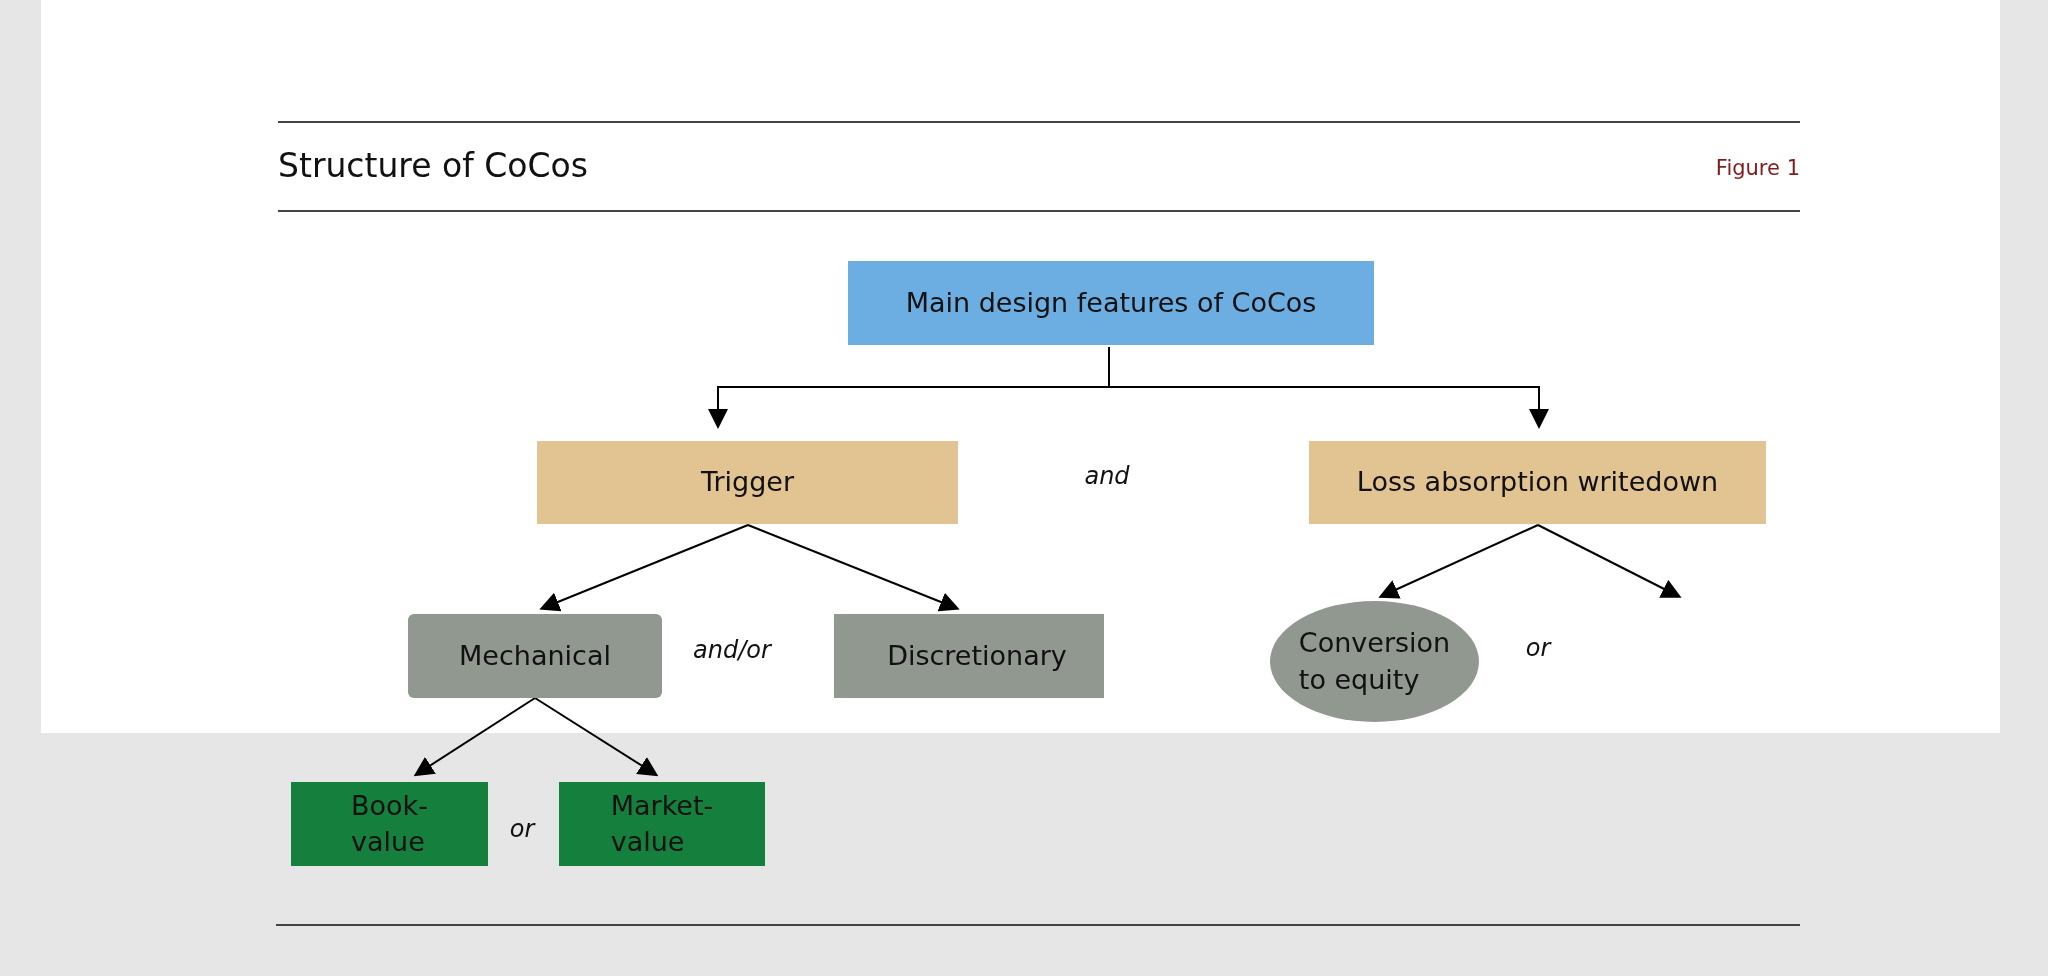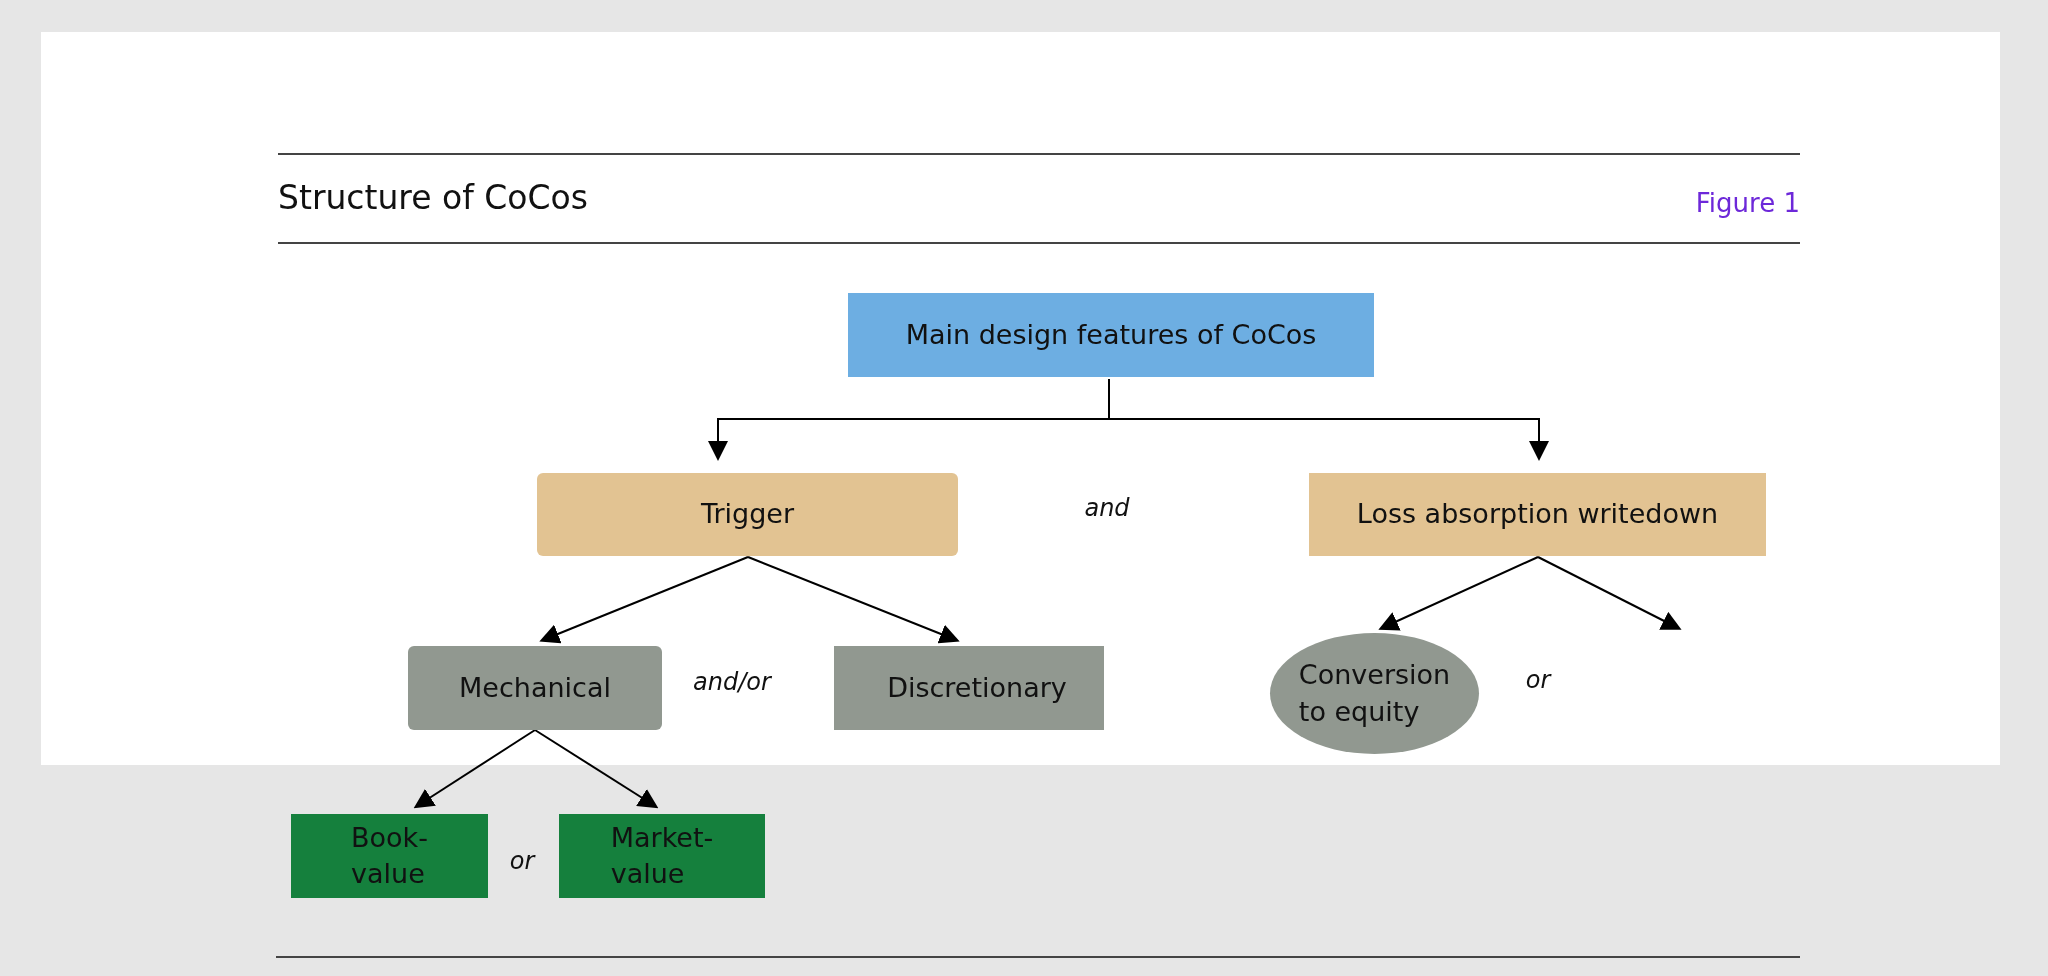--- a/index.html
+++ b/index.html
@@ -5,25 +5,24 @@
   html, body { margin: 0; padding: 0; }
   body {
     width: 2048px; height: 976px; overflow: hidden;
     background: #e6e6e6;
     font-family: "DejaVu Sans", sans-serif;
     position: relative;
   }
   .page {
     position: absolute; left: 41px; top: 0; width: 1959px; height: 733px;
     background: #ffffff;
-    margin-top: 32px;
   }
   .rule { position: absolute; height: 0; border-top: 2px solid #444; }
   .title { position: absolute; left: 278px; top: 146px; font-size: 33px; color: #111; }
-  .figno { position: absolute; right: 0; top: 156px; font-size: 26px; color: #6d28d9; }
+  .figno { position: absolute; right: 0; top: 156px; font-size: 21px; color: #7f1d1d; }
   .node {
     position: absolute; display: flex; align-items: center; justify-content: center;
     text-align: left; color: #111; font-size: 27px; line-height: 1.35;
   }
   .blue { background: #6daee2; }
   .tan  { background: #e2c392; }
   .grey { background: #919890; }
   .light { background: #15803d; }
   .ellipse { border-radius: 50%; }
   .conj { position: absolute; font-style: italic; font-size: 24px; color: #111; transform: translateX(-50%); }
@@ -53,21 +52,21 @@
 
     <path d="M494,698 L376,774" stroke="#000" stroke-width="2" fill="none" marker-end="url(#arr)"></path>
     <path d="M494,698 L614,774" stroke="#000" stroke-width="2" fill="none" marker-end="url(#arr)"></path>
 
     <path d="M1497,525 L1341,596" stroke="#000" stroke-width="2" fill="none" marker-end="url(#arr)"></path>
     <path d="M1497,525 L1637,596" stroke="#000" stroke-width="2" fill="none" marker-end="url(#arr)"></path>
   </svg>
 
   <div class="node blue" style="left:807px; top:261px; width:526px; height:84px;">Main design features of CoCos</div>
 
-  <div class="node tan" style="left:496px; top:441px; width:421px; height:83px;border-radius:6px;">Trigger</div>
+  <div class="node tan" style="left:496px; top:441px; width:421px; height:83px;">Trigger</div>
   <div class="conj" style="left:1066px; top:462px;">and</div>
   <div class="node tan" style="left:1268px; top:441px; width:457px; height:83px;">Loss absorption writedown</div>
 
   <div class="node grey" style="left:367px; top:614px; width:254px; height:84px;border-radius:6px;">Mechanical</div>
   <div class="conj" style="left:691px; top:636px;">and/or</div>
   <div class="node grey" style="left:793px; top:614px; width:254px; height:84px;padding-left:16px;">Discretionary</div>
 
   <div class="node grey ellipse" style="left:1229px; top:601px; width:209px; height:121px; white-space:pre-line;">Conversion
 to equity</div>
   <div class="conj" style="left:1497px; top:634px;">or</div>

